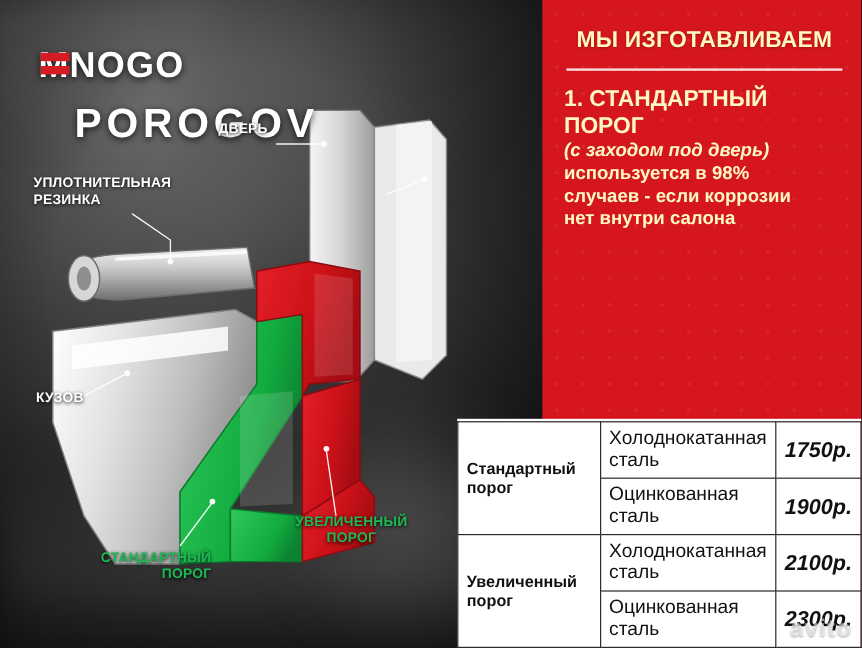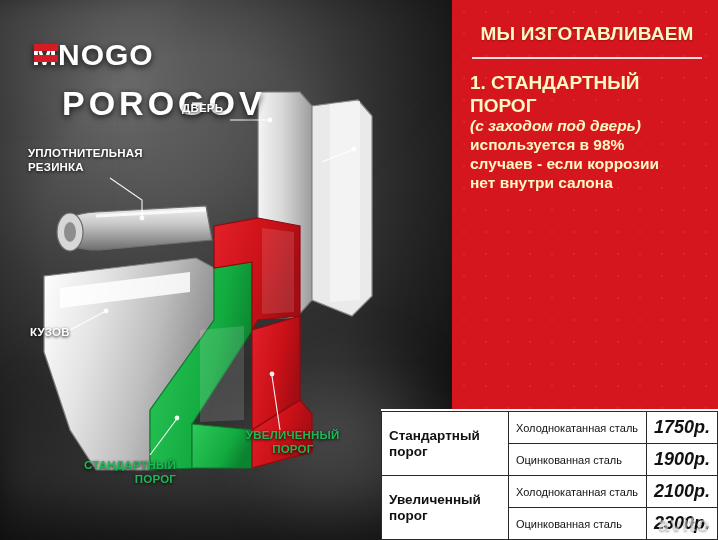--- a/index.html
+++ b/index.html
@@ -153,21 +153,21 @@
     padding: 5px 7px;
     color: #111;
     vertical-align: middle;
   }
   td.cat {
     font-weight: bold;
     font-size: 13.5px;
     width: 112px;
     line-height: 1.15;
   }
-  td.mat { font-size: 11px; margin-top: 32px; }
+  td.mat { font-size: 16px; margin-top: 32px; }
   td.price {
     font-weight: bold;
     width: 56px;
     text-align: center;
     font-size: 18px;
     font-style: italic;
   }
 
   .watermark {
     position: absolute;

